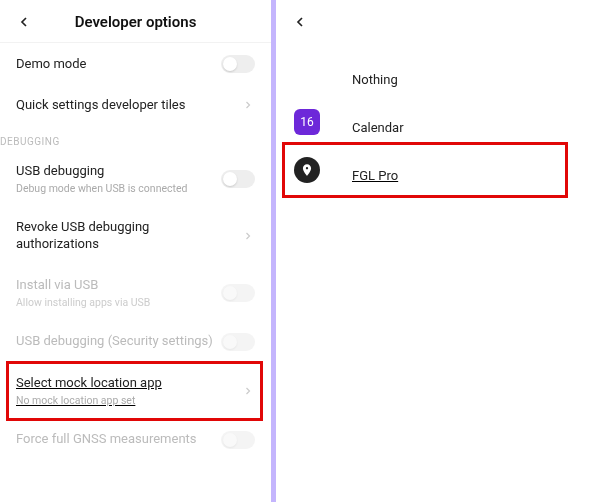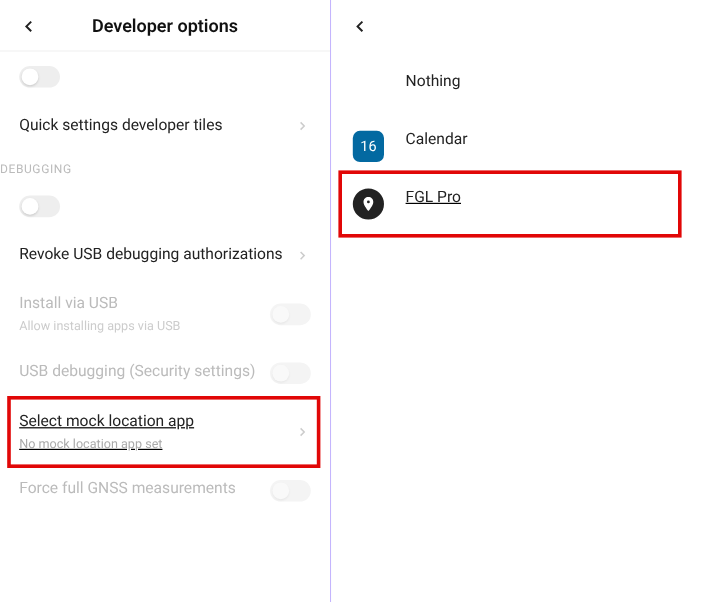--- a/index.html
+++ b/index.html
@@ -10,21 +10,21 @@
     height: 502px;
     overflow: hidden;
     display: flex;
   }
   .panel {
     height: 502px;
     background: #fff;
     overflow: hidden;
     position: relative;
   }
-  .panel-left { width: 276px; border-right: 1px solid #c4b5fd; }
+  .panel-left { width: 276px; border-right: 5px solid #c4b5fd; }
   .panel-right { width: 300px; }
 
   .header {
     display: flex;
     align-items: center;
     padding: 12px 14px 10px 14px;
   }
   .back-icon {
     width: 20px; height: 20px;
     display: flex; align-items: center; justify-content: center;
@@ -98,35 +98,35 @@
   .panel-left .highlight-box::before {
     left: 6px; right: 8px; top: -2px; bottom: -2px;
   }
   .panel-right .highlight-box::before {
     left: 6px; right: 8px; top: -4px; bottom: -4px;
   }
 
   
   .app-row {
     display: flex;
-    align-items: flex-start;
+    align-items: flex-end;
     padding: 11px 18px;
-    gap: 18px;
+    gap: 32px;
   }
   .app-icon {
     width: 26px; height: 26px;
     border-radius: 50%;
     display: flex; align-items: center; justify-content: center;
     font-size: 11px;
     color: #fff;
     flex-shrink: 0;
   }
   .app-icon.nothing { background: transparent; }
   .app-icon.calendar {
-    background: #0369a1;
+    background: #6d28d9;
     border-radius: 6px;
     font-weight: 400;
     font-size: 12px;
   }
   .app-icon.fgl { background: #222; }
   .app-label { font-size: 13px; color: #222; }
 
   .divider { height: 1px; background: #f2f2f2; margin: 0 0; }
 
 </style>
@@ -140,37 +140,44 @@
       <svg viewBox="0 0 24 24" width="16" height="16" fill="none" stroke="currentColor" stroke-width="2.5">
           <polyline points="15 18 9 12 15 6"></polyline>
         </svg>
     </span>
     <div class="header-title">Developer options</div>
   </div>
 
   <div class="divider"></div>
 
   <div class="row">
+    <div class="text-col">
+        <div class="title">Demo mode</div>
+      </div>
     <div class="toggle"></div>
   </div>
 
   <div class="row">
     <div class="text-col">
         <div class="title">Quick settings developer tiles</div>
       </div>
     <span class="chevron">
       <svg viewBox="0 0 24 24" width="12" height="12" fill="none" stroke="currentColor" stroke-width="2.5">
           <polyline points="9 18 15 12 9 6"></polyline>
         </svg>
     </span>
   </div>
 
   <div class="section-header">DEBUGGING</div>
 
   <div class="row">
+    <div class="text-col">
+      <div class="title">USB debugging</div>
+      <div class="subtitle">Debug mode when USB is connected</div>
+    </div>
     <div class="toggle"></div>
   </div>
 
   <div class="row">
     <div class="text-col">
         <div class="title">Revoke USB debugging authorizations</div>
       </div>
     <span class="chevron">
       <svg viewBox="0 0 24 24" width="12" height="12" fill="none" stroke="currentColor" stroke-width="2.5">
           <polyline points="9 18 15 12 9 6"></polyline>

